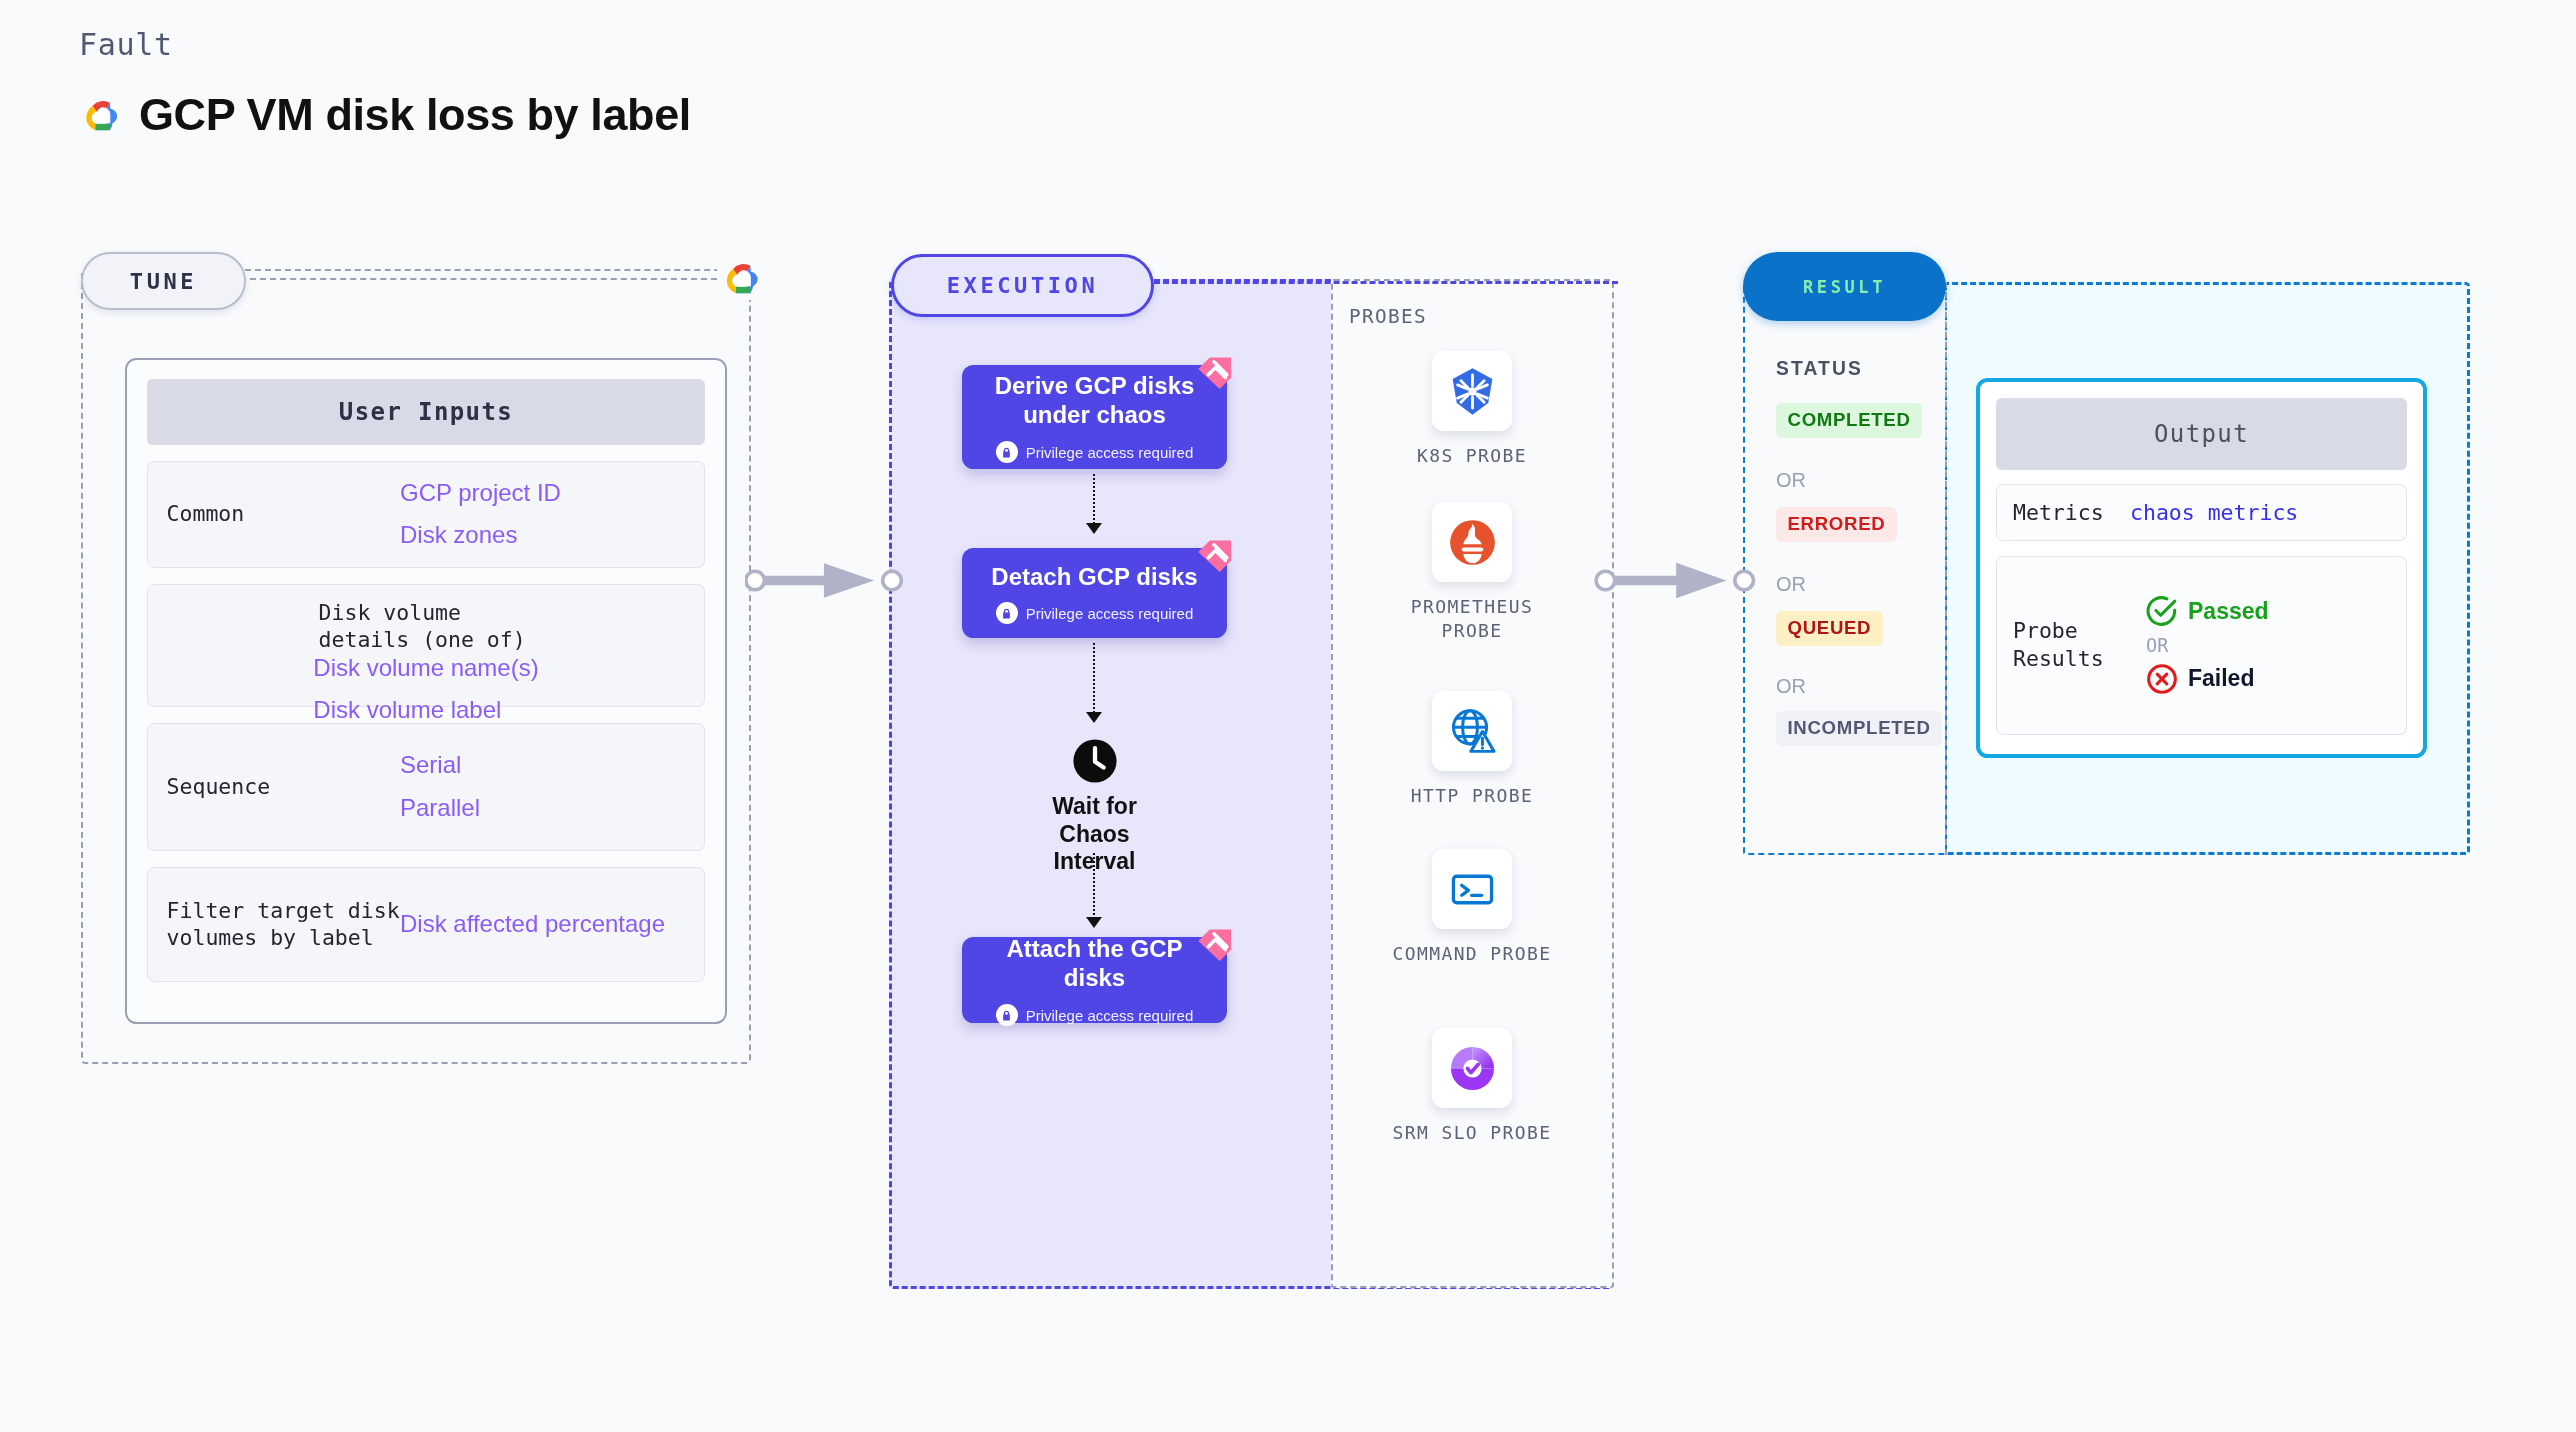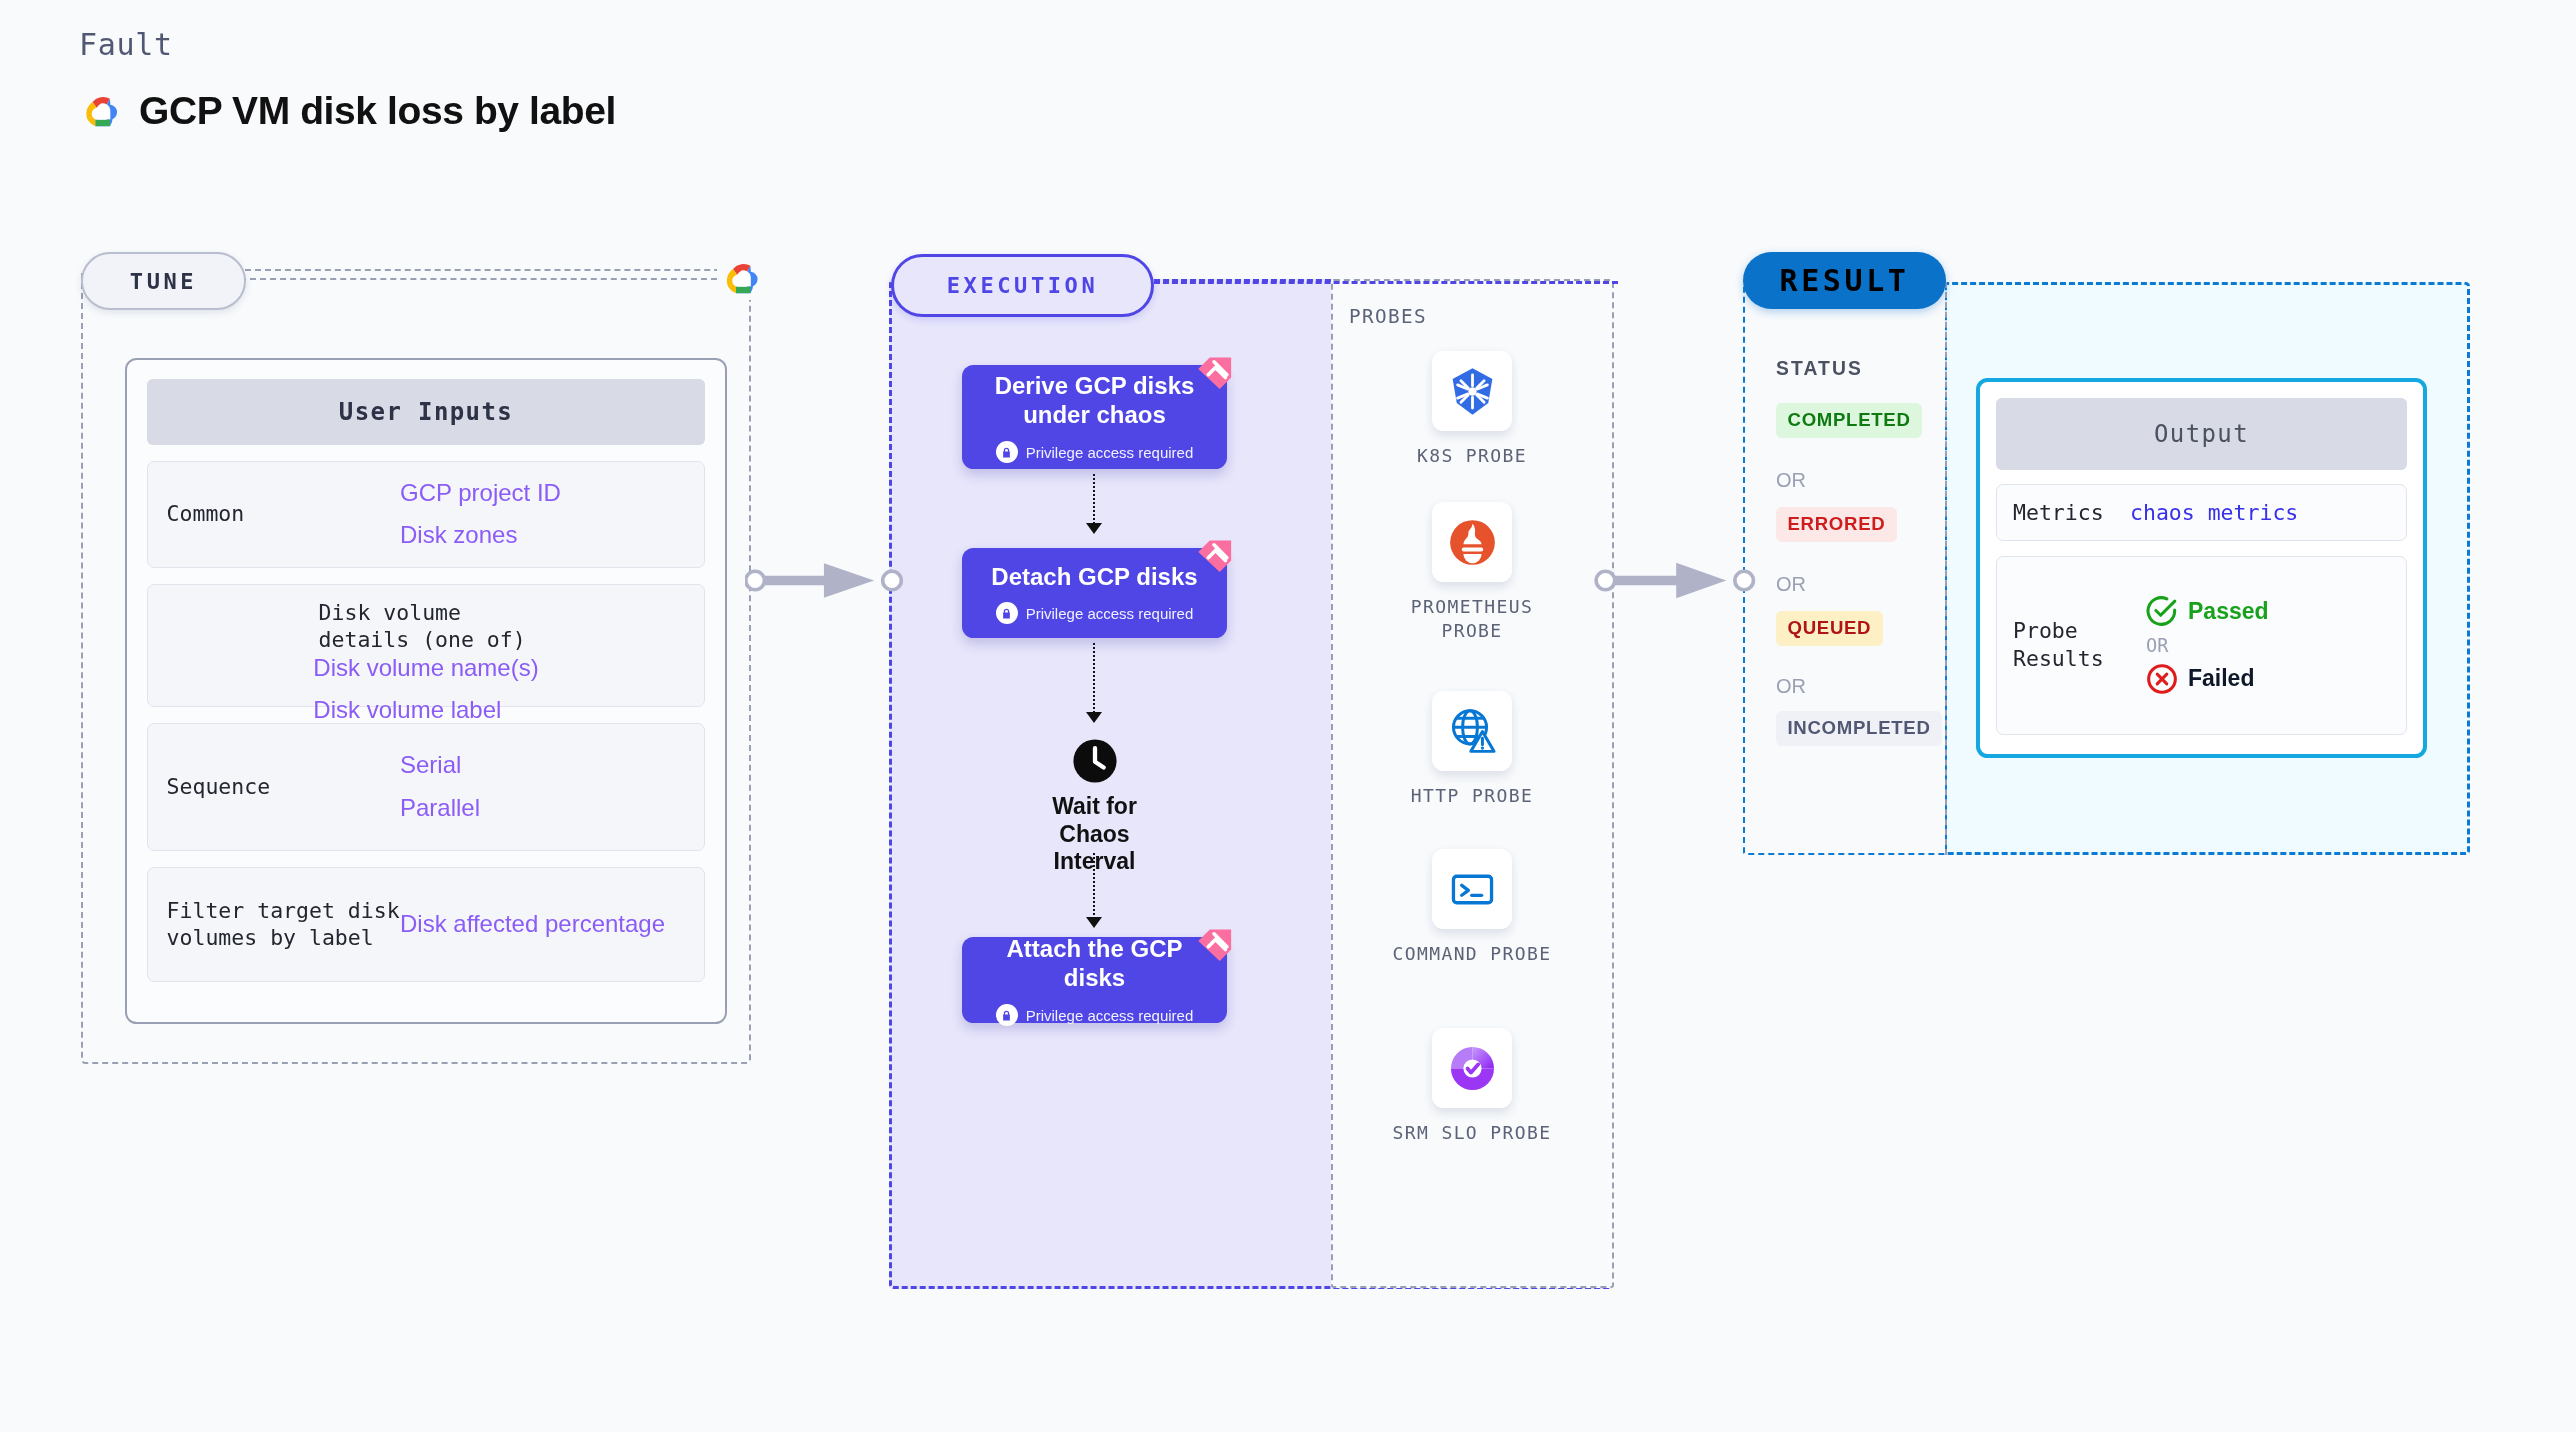--- a/index.html
+++ b/index.html
@@ -10,21 +10,21 @@
     overflow:hidden;
     position:relative;
   }
 
   
   #header{position:absolute;left:79px;top:27px;}
   #fault-label{font-family:"DejaVu Sans Mono","Liberation Mono",monospace;
     font-size:30px;color:#515873;letter-spacing:0.7px;}
   #title-row{display:flex;align-items:center;gap:16px;margin-top:27px;}
   #gcp-logo-big{width:44px;height:44px;flex:none;}
-  #fault-title{font-size:39px;font-weight:bold;color:#111;letter-spacing:-0.4px;}
+  #fault-title{font-size:45px;font-weight:bold;color:#111;letter-spacing:-0.4px;}
 
   
   .panel{position:absolute;box-sizing:border-box;}
   .pill{position:absolute;display:flex;align-items:center;justify-content:center;
         border-radius:716px;font-family:"DejaVu Sans Mono","Liberation Mono",monospace;
         font-weight:bold;letter-spacing:3.6px;z-index:6;}
 
   
   #tune-panel{left:81px;top:269px;width:670px;height:795px;
     border:2.1px dashed #9aa0b4;border-radius:4.3px;background:transparent;}
@@ -97,22 +97,22 @@
   
   .probe{position:absolute;width:186px;text-align:center;z-index:6;}
   .probe-icon{width:80px;height:80px;margin:0 auto;background:#fff;border-radius:11.5px;
     box-shadow:0 4.3px 10px rgba(60,70,110,.14);display:flex;align-items:center;justify-content:center;}
   .probe-label{margin-top:13px;font-family:"DejaVu Sans Mono","Liberation Mono",monospace;
     font-size:18px;color:#5c6377;letter-spacing:1.4px;line-height:1.35;}
 
   
   #result-outer{left:1786px;top:282px;width:684px;height:573px;
     border:3.6px dashed #0a7ad4;border-radius:4.3px;background:#effbfe;}
-  #result-pill{left:1743px;top:252px;width:203px;height:57px;background:#0a72c9;
-    color:#000000;font-size:30px;box-shadow:0 2.9px 8.6px rgba(10,114,201,.3);}
+  #result-pill{left:1743px;top:252px;width:203px;height:69px;background:#0a72c9;
+    color:#86efac;font-size:17px;box-shadow:0 2.9px 8.6px rgba(10,114,201,.3);}
   #status-col{left:1743px;top:282px;width:204px;height:573px;
     border:2.9px dashed #0a7ad4;border-radius:2.9px;background:#f8fafc;}
   #status-col-inner{position:absolute;left:1743px;top:282px;width:204px;height:573px;
     border-right:2.1px dashed #9aa0b4;box-sizing:border-box;pointer-events:none;}
   #status-label{position:absolute;left:1776px;top:358px;font-size:19.3px;font-weight:bold;
     color:#4a5160;letter-spacing:2.1px;z-index:7;}
   .status-badge{position:absolute;left:1776px;border-radius:5.7px;padding:6.4px 11.5px;
     font-size:18.6px;font-weight:bold;letter-spacing:0.7px;z-index:7;}
   .status-or{position:absolute;left:1776px;font-size:20px;color:#9aa0b4;z-index:7;}
   #b-completed{top:403px;background:#dcf7dd;color:#0f7a12;}

